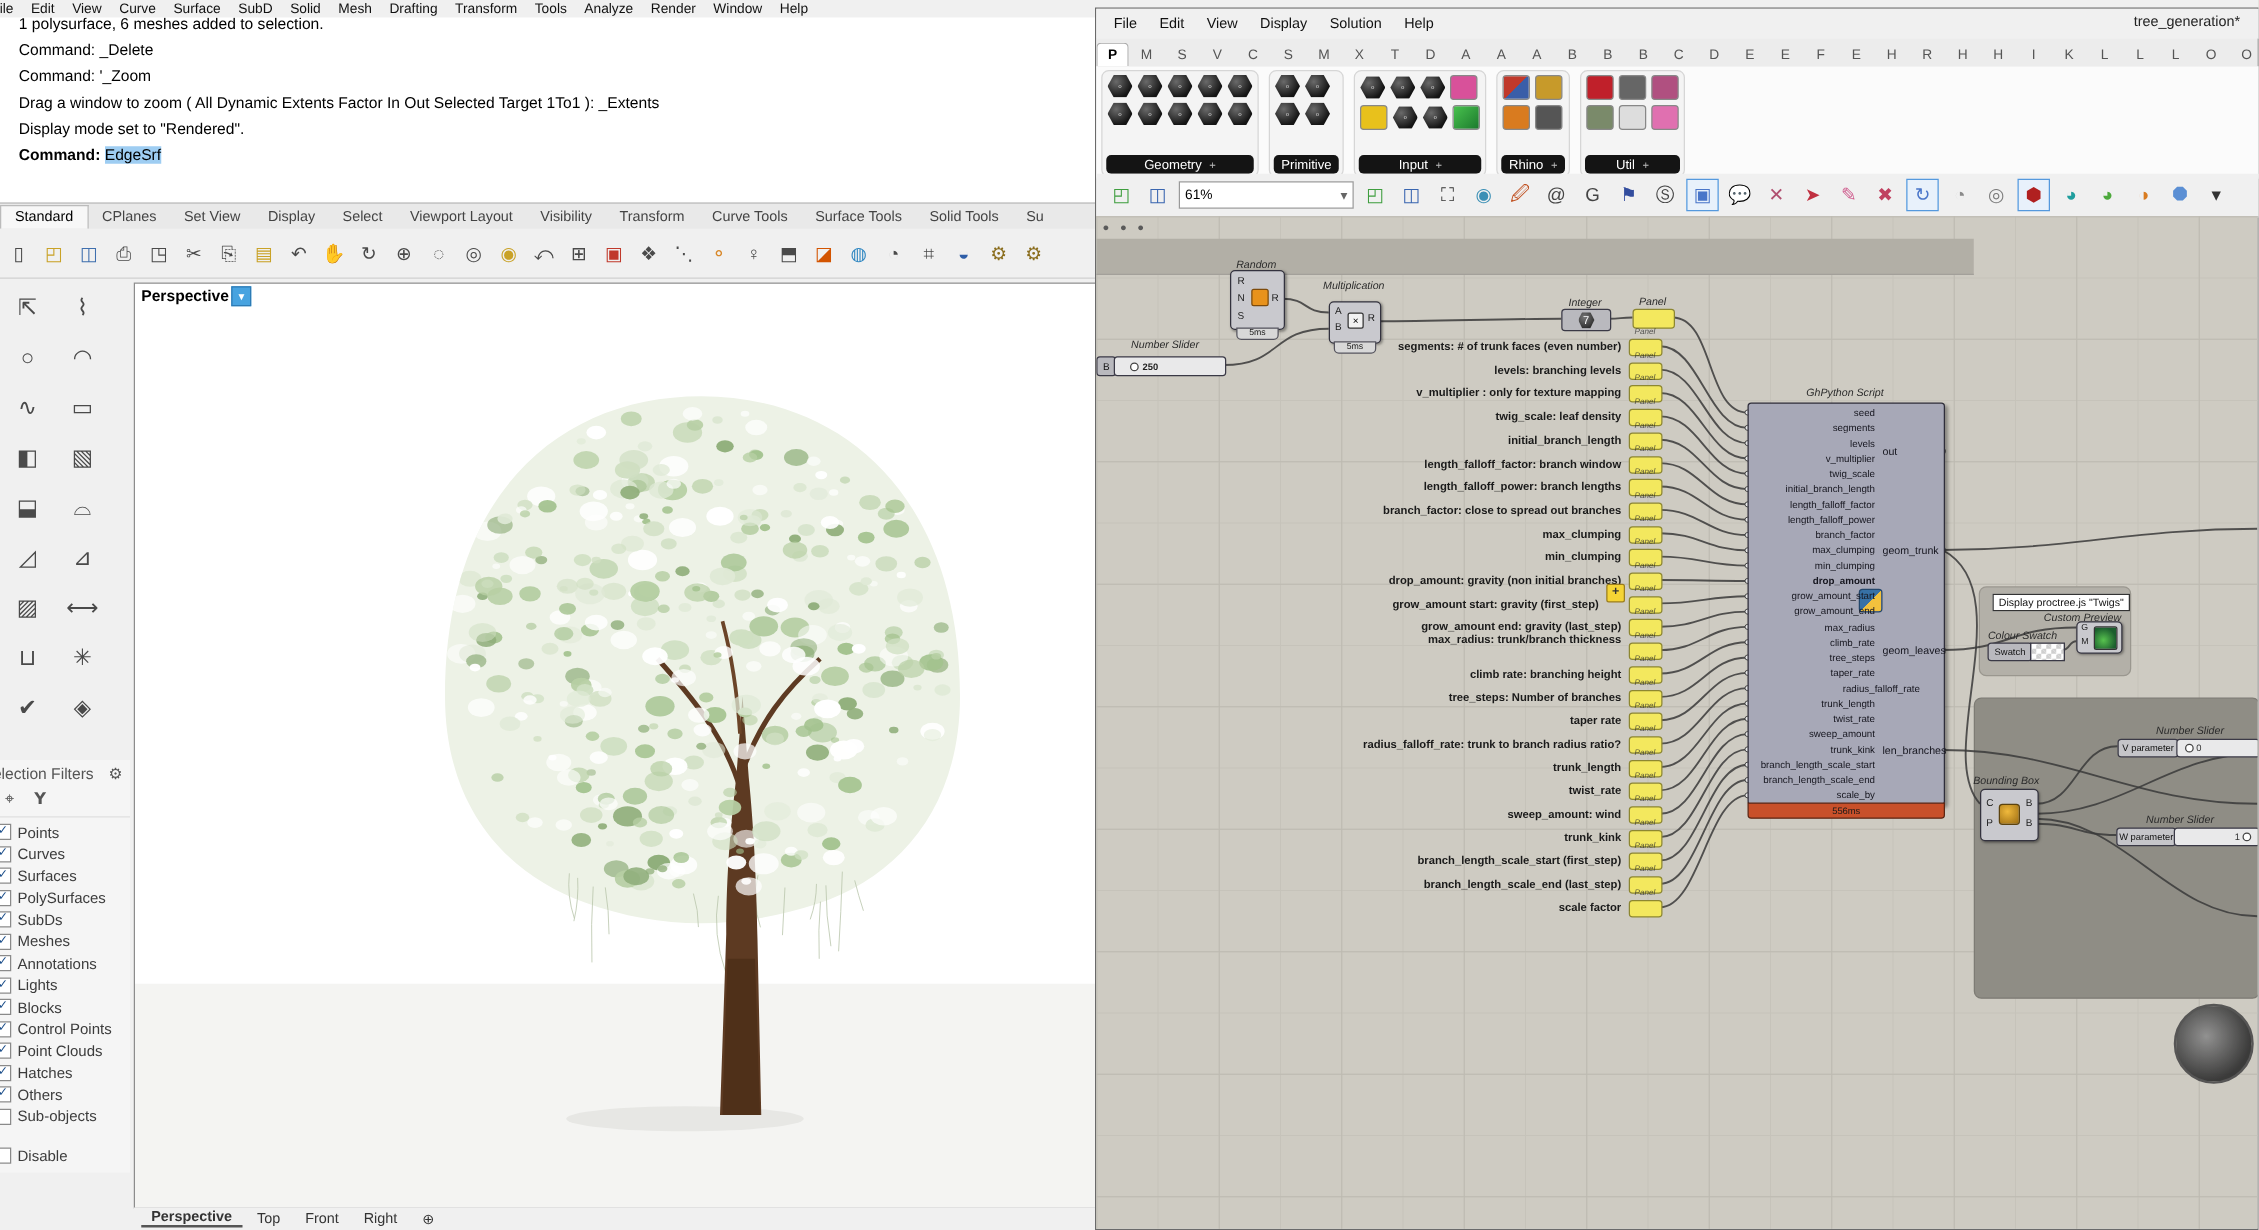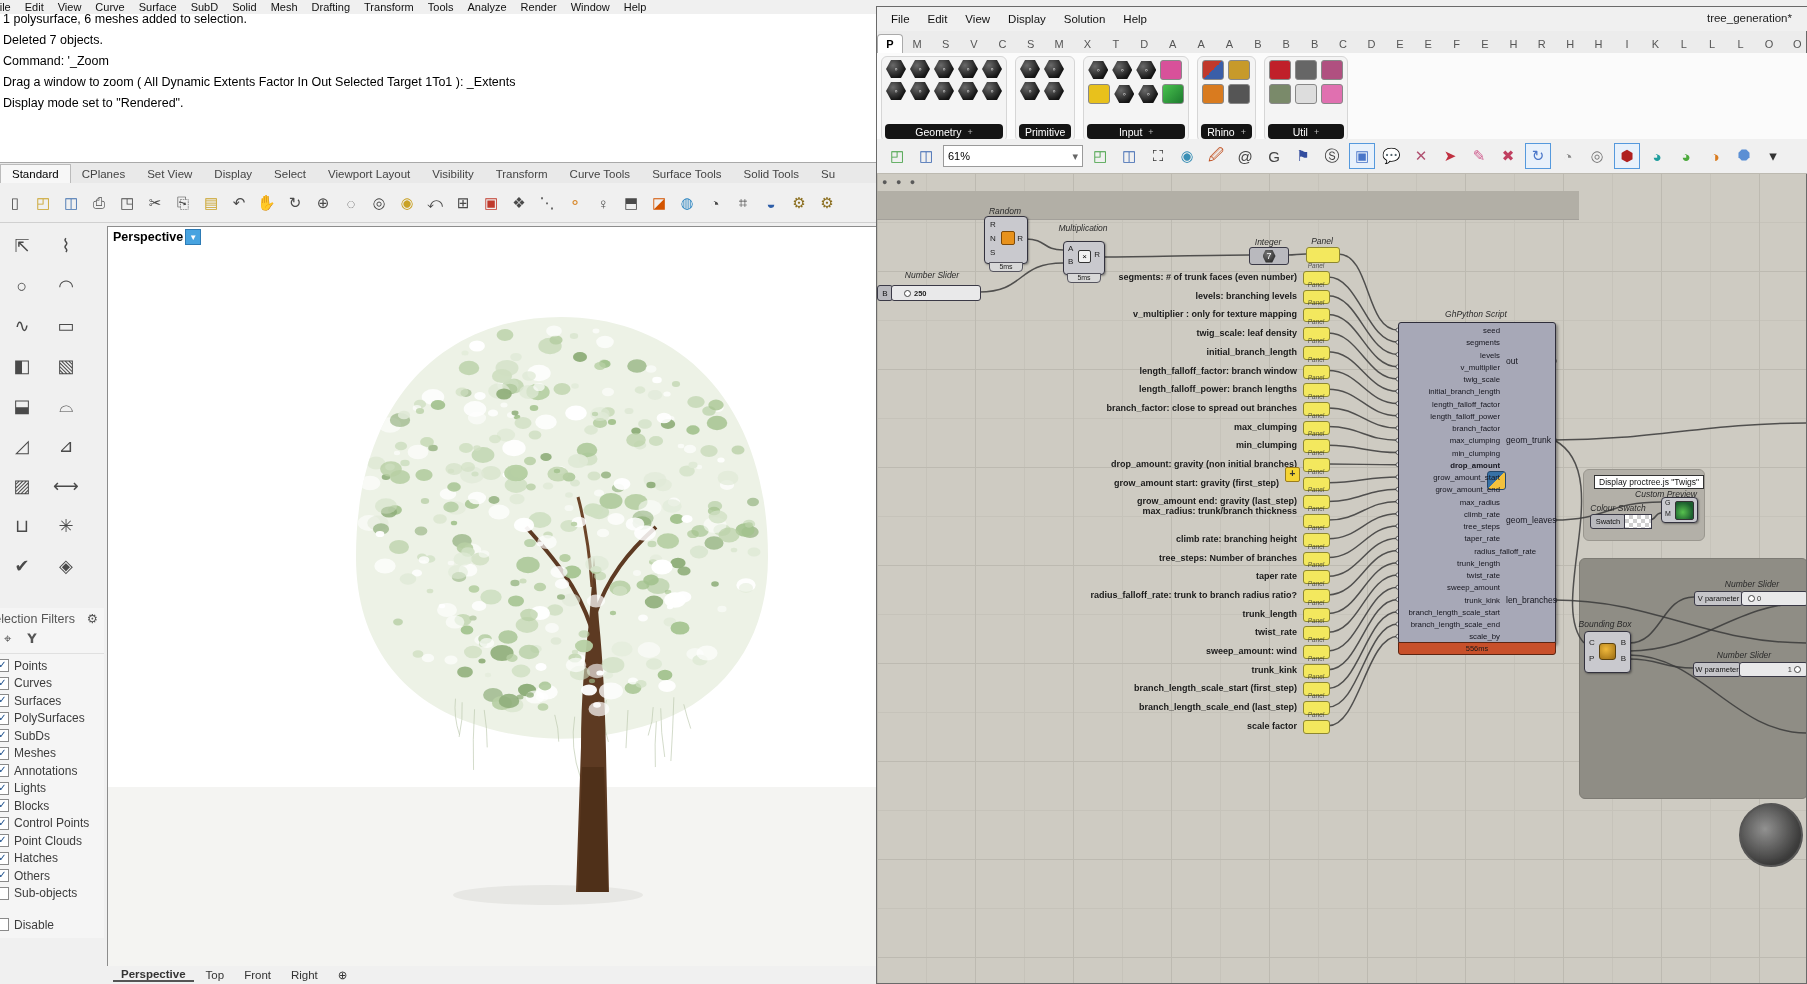--- a/index.html
+++ b/index.html
@@ -4,21 +4,21 @@
 <style>
   html,body{margin:0;padding:0;background:#d4d1c8;font-family:"Liberation Sans",sans-serif;}
   #stage{position:relative;width:1807px;height:984px;overflow:hidden;background:#f0f0f0;}
   .abs{position:absolute;}
   
   #rhino{left:0;top:0;width:876px;height:984px;background:#f0f0f0;}
   .r-menubar{left:0;top:0;width:876px;height:14px;background:#f0f0f0;display:flex;gap:14px;align-items:center;padding-left:0;font-size:11px;color:#111;overflow:hidden;}
   .r-menubar span{white-space:nowrap;margin-left:0;}
   .r-menubar span:first-child{margin-left:-7px;}
   .r-cmdlog{left:0;top:14px;width:876px;height:148px;background:#fff;border-bottom:1px solid #a9a9a9;font-size:12.5px;color:#000;padding:0 3px;overflow:hidden;}
-  .r-cmdlog .line{height:21px;line-height:23px;white-space:nowrap;}
+  .r-cmdlog .line{height:21px;line-height:23px;white-space:nowrap;margin-left:12px;}
   .r-cmdlog .line:first-child{margin-top:-6px;}
   .r-cmd-hl{background:#9ecdf2;}
   .r-tabs{left:0;top:163px;width:876px;height:20px;background:#e9e9e9;display:flex;align-items:flex-end;font-size:11.5px;color:#444;overflow:hidden;}
   .r-tab{padding:3px 11px 3px 11px;white-space:nowrap;}
   .r-tab.active{background:#f7f7f7;border:1px solid #bbb;border-bottom:none;color:#000;}
   .r-icons{left:0;top:184px;width:876px;height:38px;background:#f0f0f0;border-bottom:1px solid #d0d0d0;display:flex;align-items:center;gap:2px;padding-left:2px;overflow:hidden;}
   .r-ic{width:26px;height:26px;display:flex;align-items:center;justify-content:center;font-size:15px;color:#4a4a4a;}
   .r-side{left:0;top:226px;width:104px;height:386px;display:flex;flex-wrap:wrap;align-content:flex-start;}
   .r-side .r-ic{width:44px;height:40px;font-size:18px;}
   .r-filters{left:0;top:608px;width:104px;height:330px;background:#f5f5f5;font-size:12px;color:#3c3c3c;overflow:hidden;}
@@ -98,24 +98,25 @@
         <span>Drafting</span>
         <span>Transform</span>
         <span>Tools</span>
         <span>Analyze</span>
         <span>Render</span>
         <span>Window</span>
         <span>Help</span>
       </div>
     <div class="abs r-cmdlog" id="r-cmdlog">
         <div class="line">1 polysurface, 6 meshes added to selection.</div>
-        <div class="line">Deleted 7 objects.</div>
+        <div class="line">Command: _Delete</div>
         <div class="line">Command: '_Zoom</div>
         <div class="line">Drag a window to zoom ( All  Dynamic  Extents  Factor  In  Out  Selected  Target  1To1 ): _Extents</div>
         <div class="line">Display mode set to "Rendered".</div>
+        <div class="line"><b>Command:</b> <span class="r-cmd-hl">EdgeSrf</span></div>
       </div>
     <div class="abs r-tabs" id="r-tabs">
         <span class="r-tab active">Standard</span>
         <span class="r-tab">CPlanes</span>
         <span class="r-tab">Set View</span>
         <span class="r-tab">Display</span>
         <span class="r-tab">Select</span>
         <span class="r-tab">Viewport Layout</span>
         <span class="r-tab">Visibility</span>
         <span class="r-tab">Transform</span>

